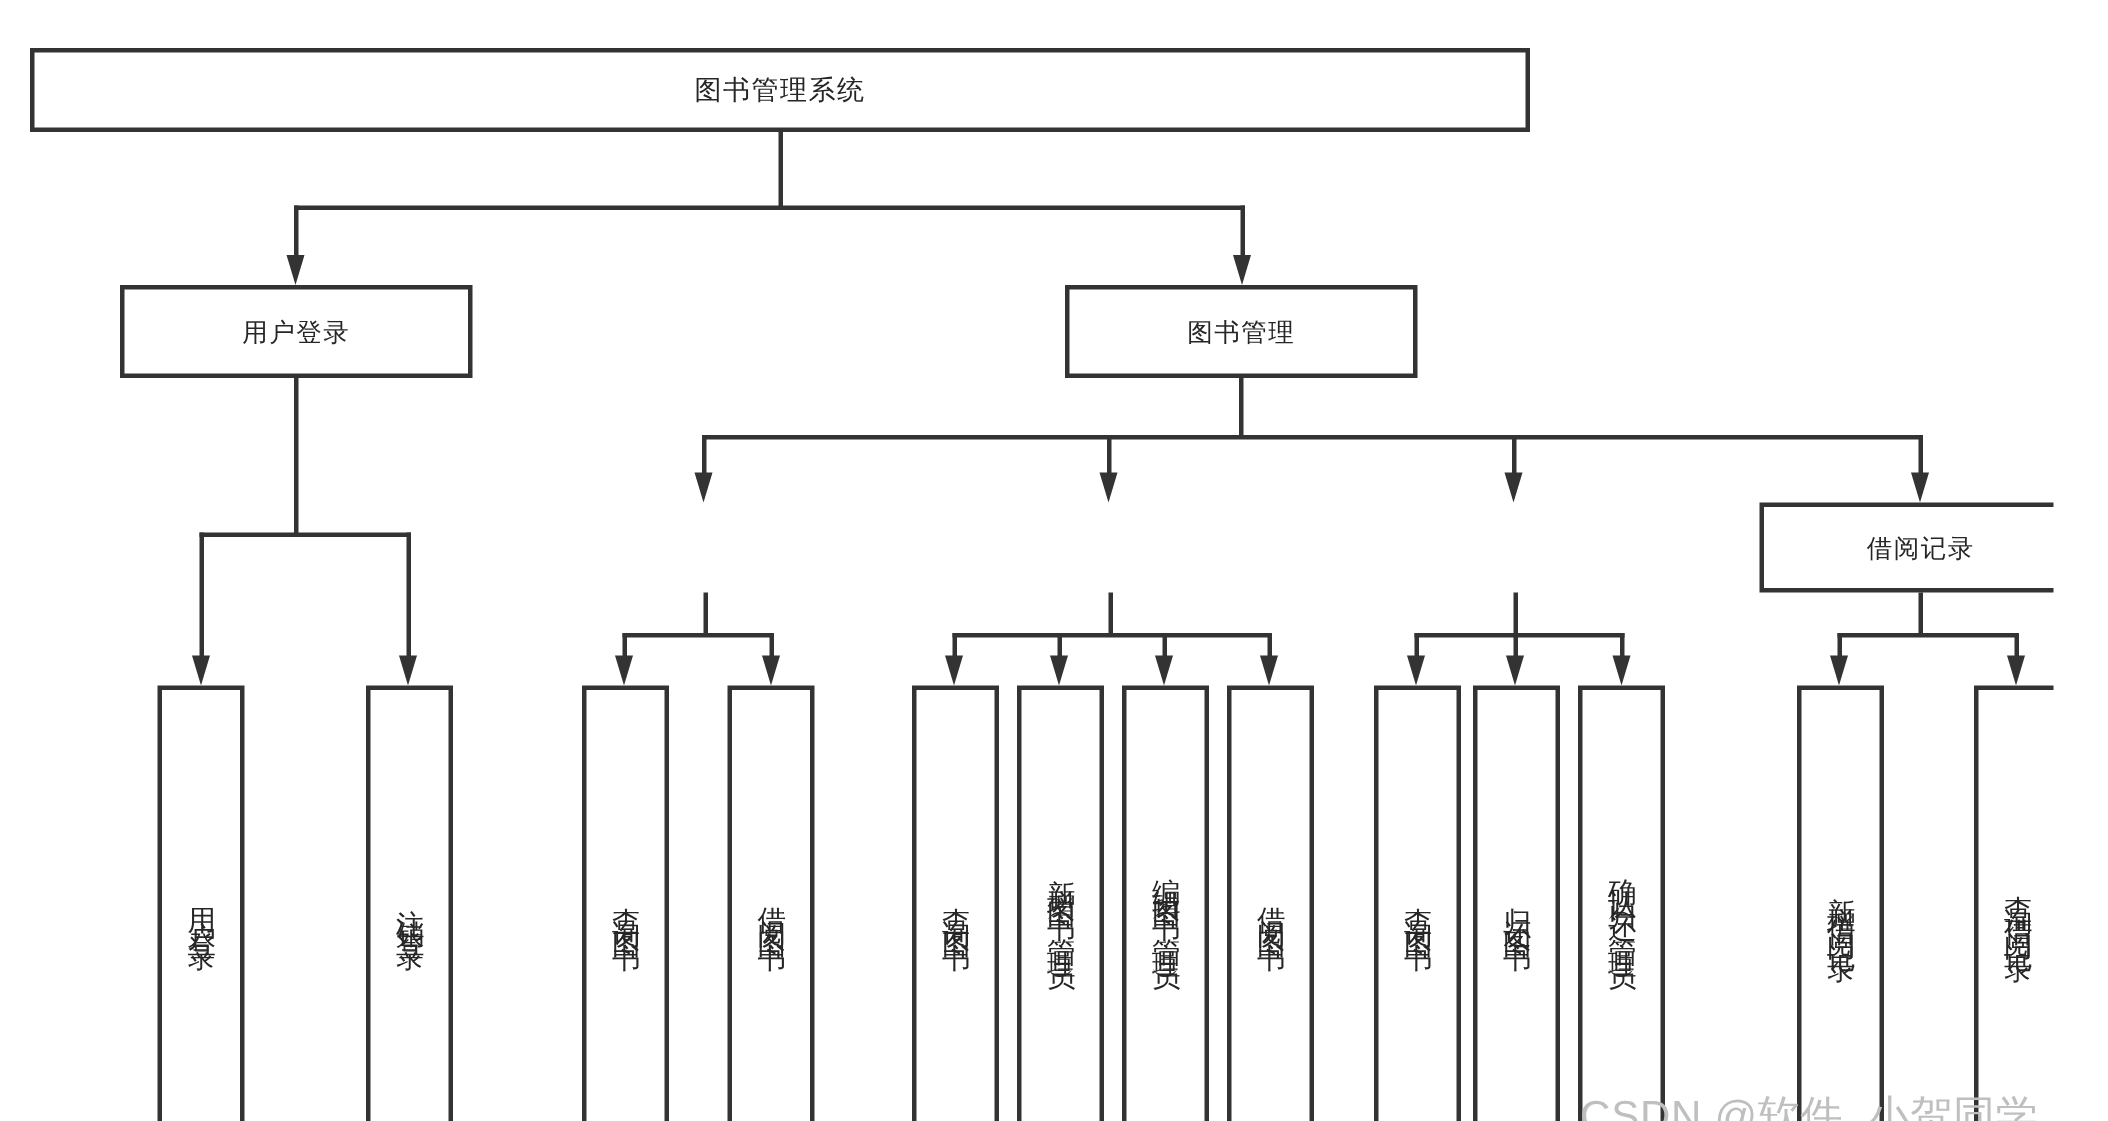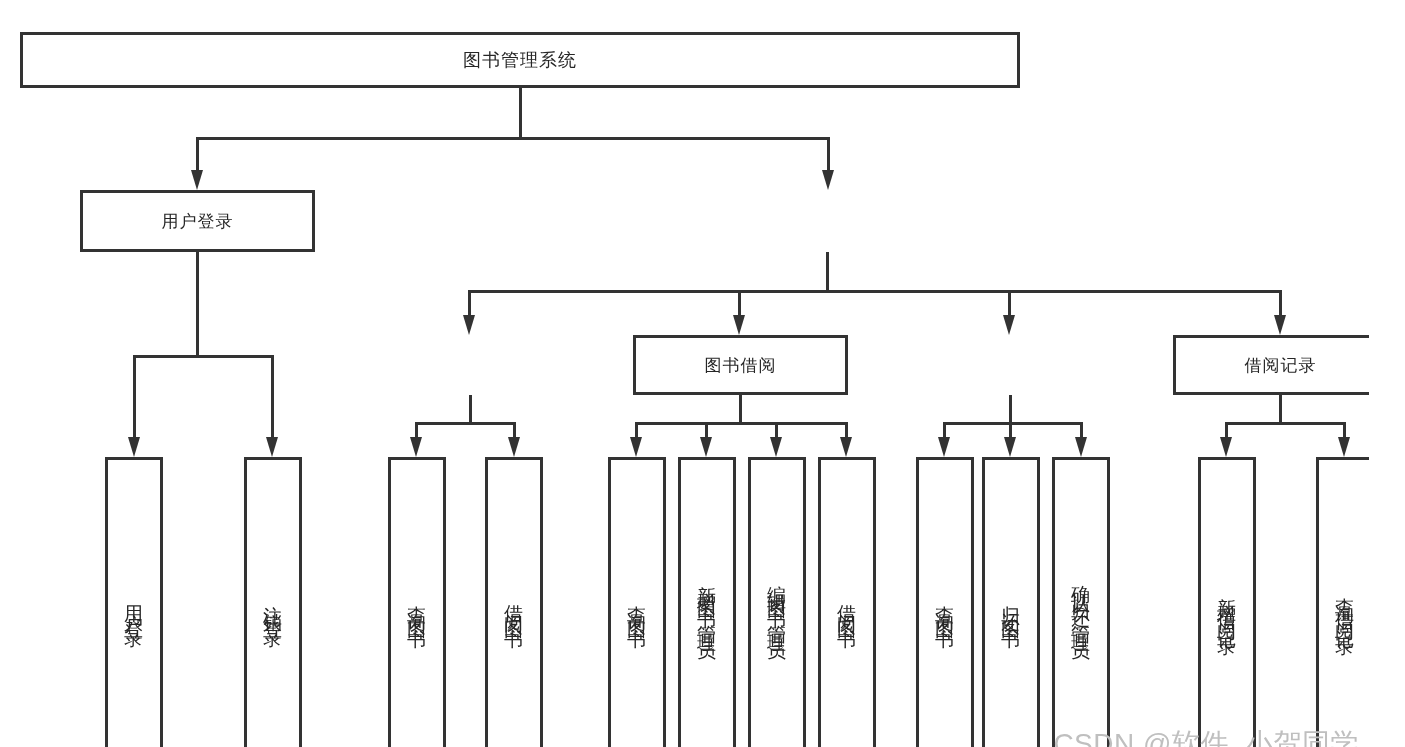--- a/index.html
+++ b/index.html
@@ -68,40 +68,40 @@
   <div class="node hnode root-node" style="left:20px; top:12px; width:1000px; height:56px;">图书管理系统</div>
 
   <div class="vl" style="left:519px; top:68px; height:51px;"></div>
   <div class="hl" style="left:196px; top:117px; width:634px;"></div>
   <div class="vl" style="left:196px; top:117px; height:35px;"></div>
   <div class="arr" style="left:191px; top:150px;"></div>
   <div class="vl" style="left:827px; top:117px; height:35px;"></div>
   <div class="arr" style="left:822px; top:150px;"></div>
 
   <div class="node hnode" style="left:80px; top:170px; width:235px; height:62px;">用户登录</div>
+  <div class="node hnode" style="left:710px; top:170px; width:235px; height:62px;">图书管理</div>
 
   <div class="vl" style="left:196px; top:232px; height:105px;"></div>
   <div class="hl" style="left:133px; top:335px; width:141px;"></div>
   <div class="vl" style="left:133px; top:335px; height:84px;"></div>
   <div class="arr" style="left:128px; top:417px;"></div>
   <div class="vl" style="left:271px; top:335px; height:84px;"></div>
   <div class="arr" style="left:266px; top:417px;"></div>
 
   <div class="vl" style="left:826px; top:232px; height:40px;"></div>
   <div class="hl" style="left:468px; top:270px; width:814px;"></div>
   <div class="vl" style="left:468px; top:270px; height:27px;"></div>
   <div class="arr" style="left:463px; top:295px;"></div>
   <div class="vl" style="left:738px; top:270px; height:27px;"></div>
   <div class="arr" style="left:733px; top:295px;"></div>
   <div class="vl" style="left:1008px; top:270px; height:27px;"></div>
   <div class="arr" style="left:1003px; top:295px;"></div>
   <div class="vl" style="left:1279px; top:270px; height:27px;"></div>
   <div class="arr" style="left:1274px; top:295px;"></div>
 
-  <div class="node hnode" style="left:633px; top:315px; width:215px; height:60px;">图书借阅</div>
   <div class="node hnode" style="left:1173px; top:315px; width:215px; height:60px;">借阅记录</div>
 
   <div class="vl" style="left:469px; top:375px; height:29px;"></div>
   <div class="hl" style="left:415px; top:402px; width:101px;"></div>
   <div class="vl" style="left:415px; top:402px; height:17px;"></div>
   <div class="arr" style="left:410px; top:417px;"></div>
   <div class="vl" style="left:513px; top:402px; height:17px;"></div>
   <div class="arr" style="left:508px; top:417px;"></div>
 
   <div class="vl" style="left:739px; top:375px; height:29px;"></div>

